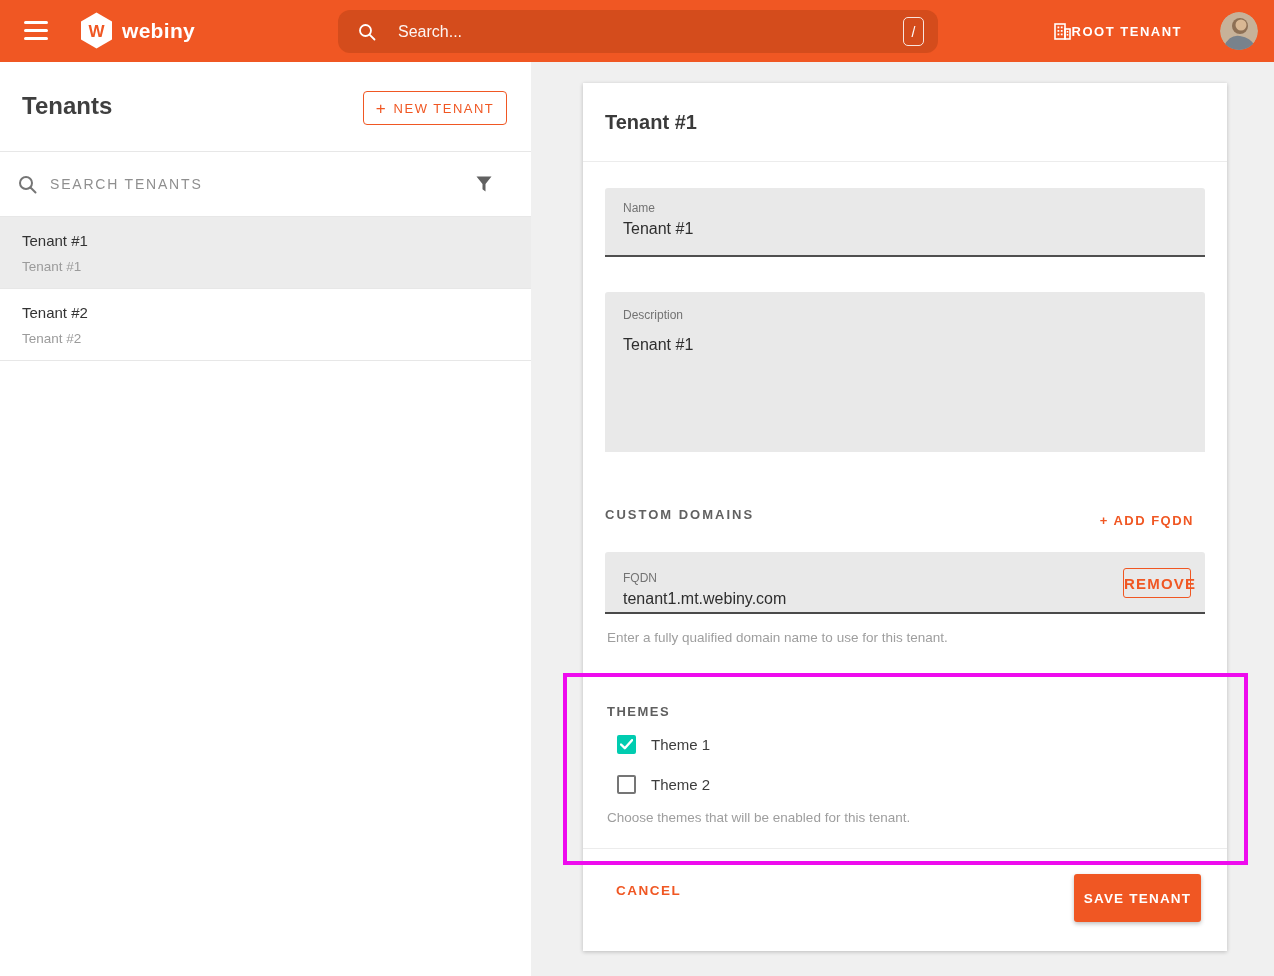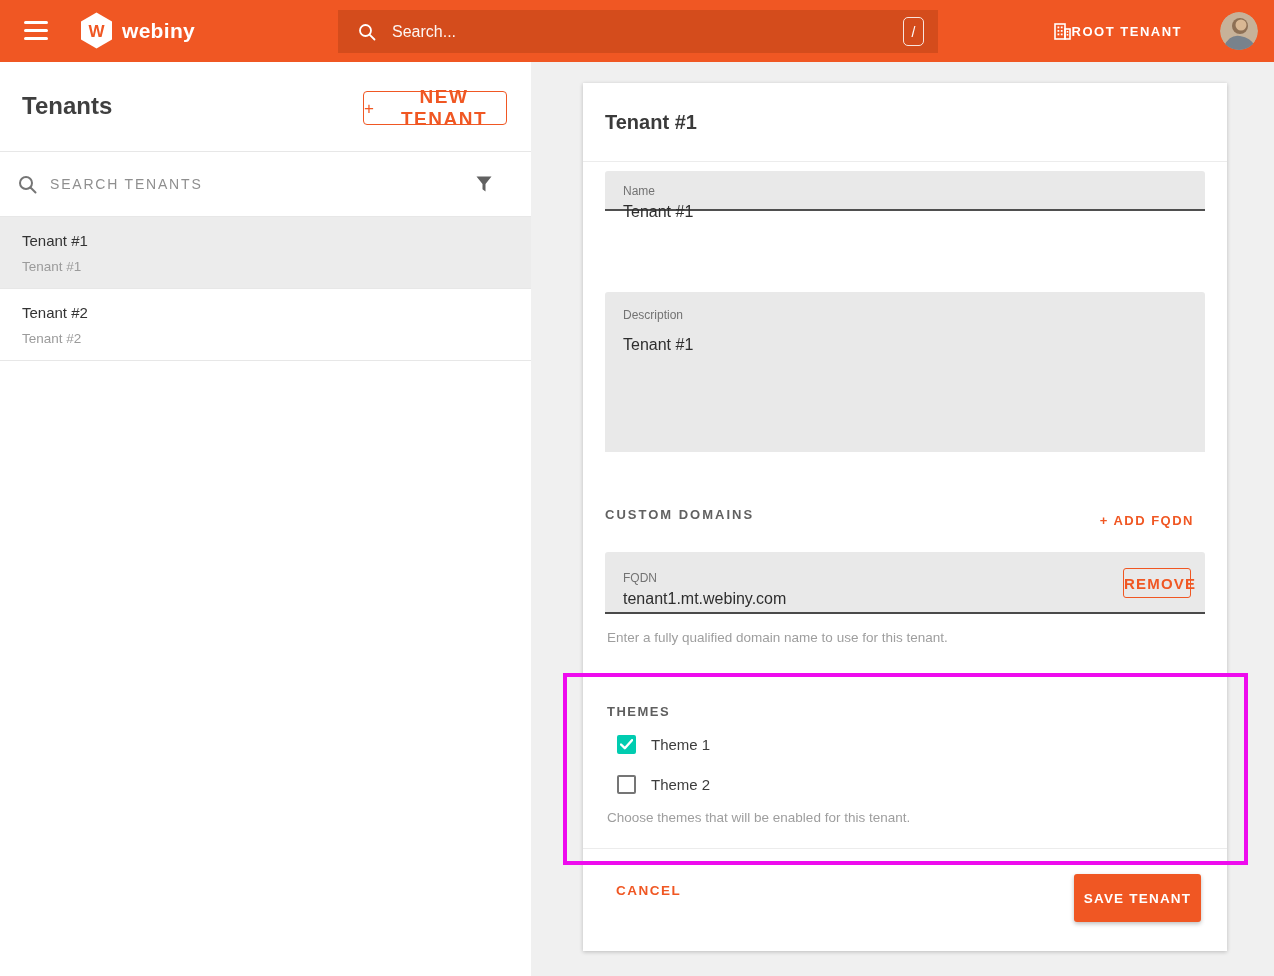--- a/index.html
+++ b/index.html
@@ -6,54 +6,54 @@
   html,body { width:1274px; height:976px; }
   body { font-family:"Liberation Sans", sans-serif; background:#f0f0f0; position:relative; overflow:hidden; }
 
   
   .topbar { position:absolute; left:0; top:0; width:1274px; height:62px; background:#F05723; display:flex; align-items:center; z-index:5; }
   .hamburger { position:absolute; left:24px; top:21px; width:24px; height:19px; display:flex; flex-direction:column; justify-content:space-between; cursor:pointer; }
   .hamburger span { display:block; width:24px; height:3px; background:#fff; border-radius:2px; }
   .logo-wrap { position:absolute; left:80px; top:12px; display:flex; align-items:center; cursor:pointer; }
   .logo-hex { width:33px; height:37px; }
   .logo-text { color:#fff; font-size:21px; font-weight:bold; margin-left:9px; letter-spacing:.3px; }
-  .search-bar { position:absolute; left:338px; top:10px; width:600px; height:43px; background:#D44C1C; border-radius:0; display:flex; align-items:center; padding:0 14px 0 20px; }
+  .search-bar { position:absolute; left:338px; top:10px; width:600px; height:43px; background:#D44C1C; border-radius:12px; display:flex; align-items:center; padding:0 14px 0 20px;gap:6px; }
   .search-bar input { flex:1; background:transparent; border:none; outline:none; color:#fff; font-size:16px; margin-left:16px; font-family:"Liberation Sans", sans-serif; }
   .search-bar input::placeholder { color:rgba(255,255,255,.95); opacity:1; }
   .slash-badge { width:21px; height:29px; border:1px solid rgba(255,255,255,.85); border-radius:5px; color:#fff; font-size:14px; display:flex; align-items:center; justify-content:center; }
   .root-tenant { position:absolute; right:92px; top:0; height:62px; display:flex; align-items:center; color:#fff; font-size:13px; font-weight:bold; letter-spacing:1.5px; cursor:pointer; }
   .avatar { position:absolute; right:16px; top:12px; width:38px; height:38px; border-radius:50%; overflow:hidden; cursor:pointer; }
 
   
   .sidebar { position:absolute; left:0; top:62px; width:531px; height:914px; background:#fff; z-index:2; }
   .sb-header { position:relative; height:90px; border-bottom:1px solid #e7e7e7; }
   .sb-title { position:absolute; left:22px; top:30px; font-size:24px; color:#3f3f3f; }
   .new-tenant-btn { position:absolute; right:24px; top:29px; width:144px; height:34px; border:1px solid #F05723; border-radius:4px; background:#fff; color:#F05723; display:flex; align-items:center; justify-content:center; gap:8px; cursor:pointer; }
   .new-tenant-btn .plus { font-size:17px; line-height:1; }
-  .new-tenant-btn .lbl { font-size:19px; font-weight:bold; letter-spacing:1.5px; }
+  .new-tenant-btn .lbl { font-size:13px; font-weight:normal; letter-spacing:1.5px; }
   .sb-search { position:relative; height:65px; border-bottom:1px solid #e7e7e7; display:flex; align-items:center; }
   .sb-search input { position:absolute; left:50px; right:70px; border:none; outline:none; font-size:14px; letter-spacing:1.8px; color:#555; background:transparent; font-family:"Liberation Sans", sans-serif; }
   .sb-search input::placeholder { color:#8f8f8f; opacity:1; }
   .sb-search .mag { position:absolute; left:18px; top:23px; }
   .sb-search .funnel { position:absolute; right:38px; top:23px; cursor:pointer; }
   .t-row { position:relative; height:72px; border-bottom:1px solid #e7e7e7; cursor:pointer; background:#fff; }
   .t-row.selected { background:#ececec; }
   .t-row .t1 { position:absolute; left:22px; top:15px; font-size:15px; color:#333; }
   .t-row .t2 { position:absolute; left:22px; top:42px; font-size:13.5px; color:#9b9b9b; }
 
   
   .main { position:absolute; left:531px; top:62px; width:743px; height:914px; background:#f0f0f0; }
   .card { position:absolute; left:583px; top:83px; width:644px; height:868px; background:#fff; box-shadow:0 1px 4px rgba(0,0,0,.22); z-index:3; }
   .card-header { position:relative; height:79px; border-bottom:1px solid #ececec; }
   .card-title { position:absolute; left:22px; top:28px; font-size:20px; color:#3a3a3a; }
 
   .field { position:absolute; left:22px; width:600px; background:#e9e9e9; border-radius:3px 3px 0 0; }
   .field .flabel { position:absolute; left:18px; font-size:12px; color:#737373; }
   .field input, .field textarea { position:absolute; left:18px; right:18px; background:transparent; border:none; outline:none; font-size:16px; color:#2e2e2e; font-family:"Liberation Sans", sans-serif; resize:none; }
-  .name-field { top:88px; height:40px; border-bottom:2px solid #4f4f4f; }
+  .name-field { top:105px; height:69px; border-bottom:2px solid #4f4f4f; }
   .name-field .flabel { top:13px; }
   .name-field input { top:31px; height:20px; width:560px; }
   .desc-field { top:209px; height:160px; }
   .desc-field .flabel { top:16px; }
   .desc-field textarea { top:44px; height:100px; width:560px; font-size:16px; }
 
   .cd-label { position:absolute; left:22px; top:424px; font-size:13px; font-weight:bold; letter-spacing:2px; color:#616161;text-align:center; }
   .add-fqdn { position:absolute; right:33px; top:430px; font-size:13px; font-weight:bold; letter-spacing:1.5px; color:#F05723; cursor:pointer; }
   .fqdn-field { top:469px; height:62px; border-bottom:2px solid #4a4a4a; }
   .fqdn-field .flabel { top:19px; }

